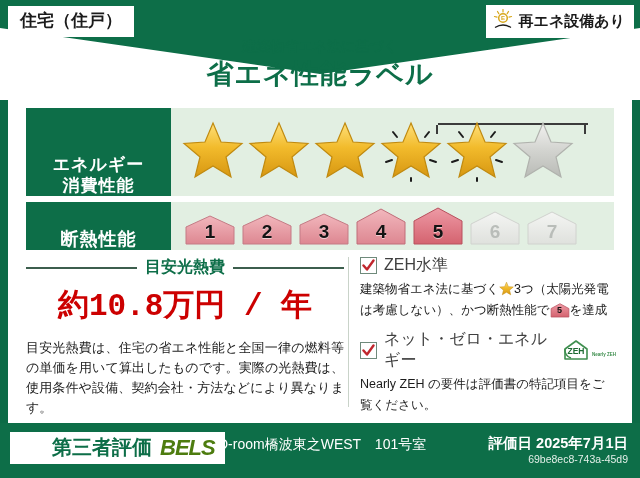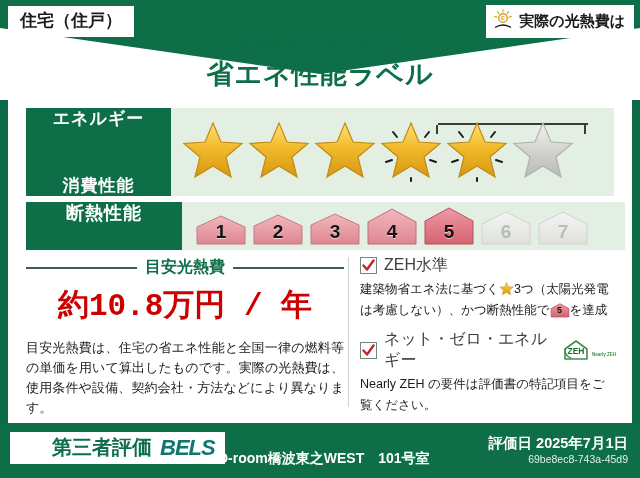--- a/index.html
+++ b/index.html
@@ -50,33 +50,33 @@
   
   #card {
     position:absolute; left:8px; top:100px; width:624px; height:323px;
     background:#ffffff;
   }
 
   
   .perf-row { position:absolute; left:18px; display:flex; }
   .perf-label {
     background:#0d6e48; color:#ffffff; font-weight:bold;
-    display:flex; flex-direction:column; align-items:center; justify-content:space-between;
+    display:flex; flex-direction:column; align-items:center; justify-content:flex-end;
     line-height:1.25; font-size:17px; letter-spacing:1px;
   }
   .perf-body {
     background:#e2efe2; position:relative;
   }
 
   #row-energy { top:8px; }
   #row-energy .perf-label { width:145px; height:88px; }
   #row-energy .perf-body  { width:443px; height:88px; }
 
   #row-insul { top:102px; }
-  #row-insul .perf-label { width:156px; height:48px; font-size:18px; }
+  #row-insul .perf-label { width:145px; height:48px; font-size:18px; }
   #row-insul .perf-body  { width:443px; height:48px; }
 
   
   #stars { position:absolute; left:10px; top:10px; display:flex; align-items:center; gap:2px; }
   .star { width:64px; height:64px; display:block; }
   #solar-bracket {
     position:absolute; left:265px; top:4px; width:150px; height:22px;
   }
   #solar-bracket .brk {
     position:absolute; left:0; top:13px; width:150px; height:9px;
@@ -133,24 +133,24 @@
   .inline-badge { vertical-align:-4px; }
   .zeh-logo { margin-left:4px; vertical-align:-6px; }
 
   
   #footer { position:absolute; left:0; top:423px; width:640px; height:55px; background:#0d6e48; }
   #bels {
     position:absolute; left:10px; top:9px; background:#ffffff;
     padding:2px 10px 3px 10px; display:flex; align-items:center; gap:8px;
   }
   #bels .t1 { font-size:20px; font-weight:bold; color:#0d6e48; letter-spacing:0px;margin-left:32px; }
-  #bels .t2 { font-size:22px; font-weight:bold; color:#0f766e; font-style:italic; letter-spacing:-1px; }
+  #bels .t2 { font-size:22px; font-weight:bold; color:#4d7c0f; font-style:italic; letter-spacing:-1px; }
   #prop-name {
-    position:absolute; left:218px; top:27px;
-    font-size:14px; font-weight:bold; color:#ffffff; white-space:pre;
+    position:absolute; left:218px; top:13px;
+    font-size:14px; font-weight:normal; color:#ffffff; white-space:pre;
   }
   #eval-date {
     position:absolute; right:12px; top:11px;
     font-size:14.5px; font-weight:bold; color:#ffffff; white-space:nowrap;
   }
   #eval-id {
     position:absolute; right:12px; top:30px;
     font-size:10.5px; color:#e3efe8; white-space:nowrap;
   }
 </style>
@@ -172,21 +172,21 @@
           <line x1="5.5" y1="3.5" x2="6.8" y2="5.6"></line>
           <line x1="16.5" y1="3.5" x2="15.2" y2="5.6"></line>
           <line x1="2.5" y1="8.5" x2="5" y2="9.2"></line>
           <line x1="19.5" y1="8.5" x2="17" y2="9.2"></line>
         </g>
         <circle cx="11" cy="10" r="4.3" fill="none" stroke="#d8a81c" stroke-width="1.5"></circle>
         <text x="11" y="12.4" font-size="6" font-family="'Liberation Sans',sans-serif" fill="#d8a81c" text-anchor="middle" font-weight="bold">E</text>
         <path d="M3 19.5 Q11 14.5 19 19.5" fill="none" stroke="#1b1b1b" stroke-width="1.3"></path>
       </svg>
     </span>
-    <span class="rlabel">実際の光熱費は</span>
+    <span class="rlabel">再エネ設備あり</span>
   </div>
 
   <div id="title-sub">建築物省エネ法に基づく</div>
   <div id="title-main">省エネ性能ラベル</div>
 </div>
 
 <div id="card">
 
   <div class="perf-row" id="row-energy">
     <div class="perf-label">

